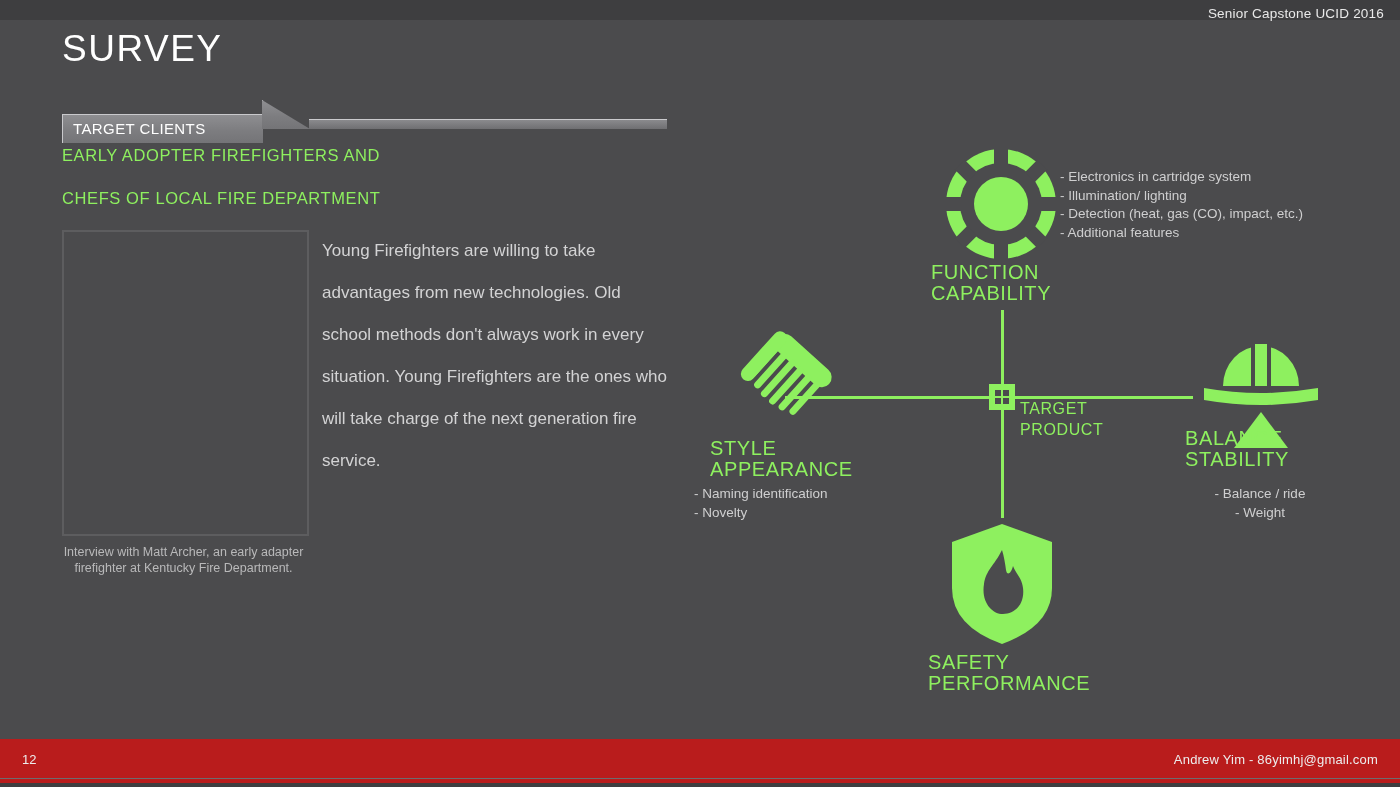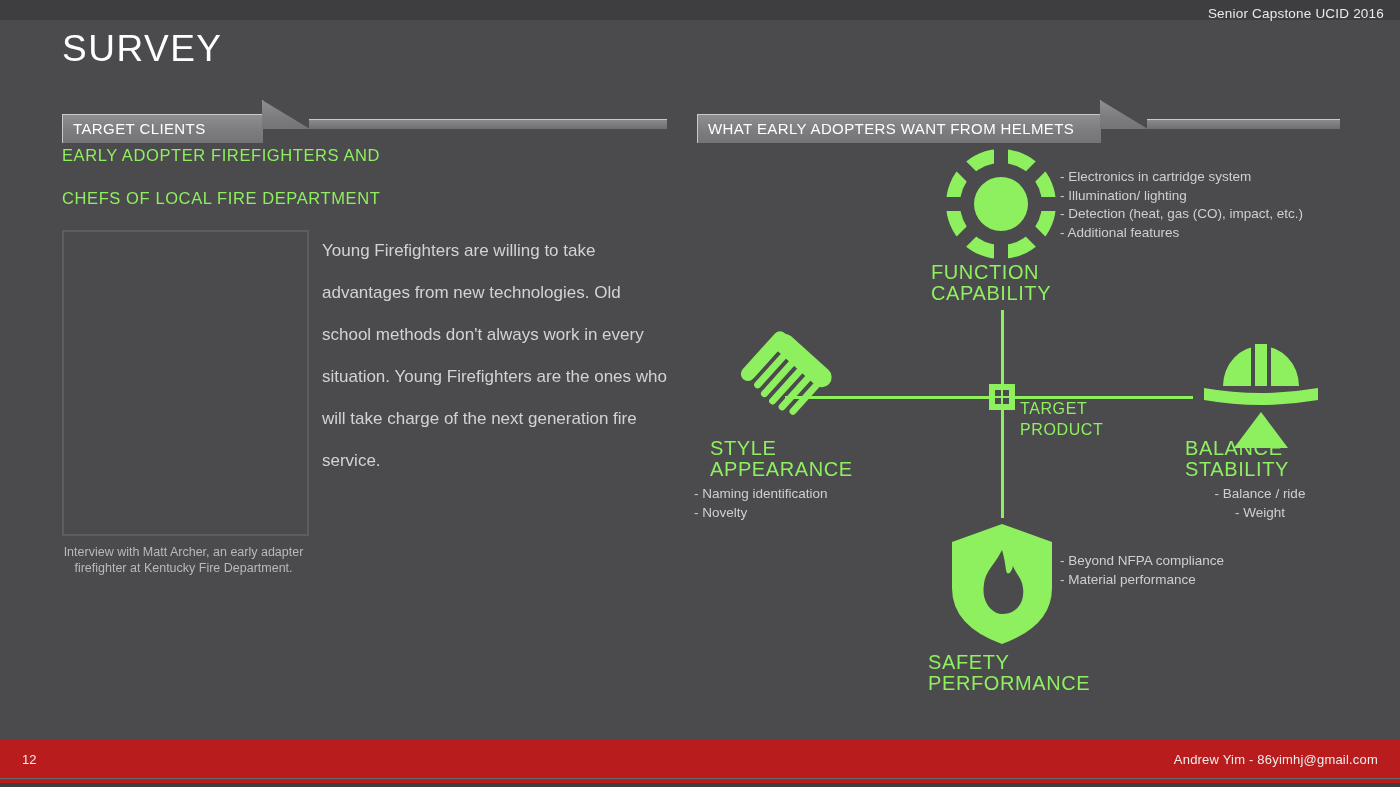--- a/index.html
+++ b/index.html
@@ -132,27 +132,20 @@
   <div class="slide-title">SURVEY</div>
 
   <div class="sec" style="left:62px;top:100px;width:605px;">
     <div class="tab" style="width:200px;">
       <div class="tab-label">TARGET CLIENTS</div>
     </div>
     <div class="diag" style="left:200px;width:48px;clip-path:polygon(0 0,100% 100%,100% 100%,0 100%);border-top:1px solid #c9c9cc;"></div>
     <div class="rail" style="left:247px;top:19px;width:358px;"></div>
   </div>
 
-  <div class="sec" style="left:697px;top:100px;width:643px;">
-    <div class="tab" style="width:403px;">
-      <div class="tab-label">WHAT EARLY ADOPTERS WANT FROM HELMETS</div>
-    </div>
-    <div class="diag" style="left:403px;width:48px;clip-path:polygon(0 0,100% 100%,100% 100%,0 100%);border-top:1px solid #c9c9cc;"></div>
-    <div class="rail" style="left:450px;top:19px;width:193px;"></div>
-  </div>
 
   <div class="headline" style="left:62px;top:189px;">CHEFS OF LOCAL FIRE DEPARTMENT</div>
   <div class="headline" style="left:62px;top:146px;">EARLY ADOPTER FIREFIGHTERS AND</div>
 
   <div class="photo"></div>
   <div class="caption">Interview with Matt Archer,
 an early adapter
 firefighter at Kentucky
 Fire Department.</div>
 
@@ -225,33 +218,31 @@
       <g fill="#8ef05f">
         <path d="M27 58 A38 40 0 0 1 103 58 Z"></path>
         <rect x="59" y="16" width="12" height="42" fill="#4b4b4d"></rect>
         <rect x="59" y="16" width="12" height="42" fill="#8ef05f"></rect>
         <rect x="55" y="16" width="4" height="42" fill="#4b4b4d"></rect>
         <rect x="71" y="16" width="4" height="42" fill="#4b4b4d"></rect>
         <path d="M8 60 Q65 70 122 60 L122 72 Q65 82 8 72 Z"></path>
         <path d="M65 84 L92 120 L38 120 Z"></path>
       </g>
     </svg>
-    <div class="node-label" style="left:495px;top:298px;width:150px;">BALANCE
+    <div class="node-label" style="left:495px;top:288px;width:150px;">BALANCE
 STABILITY</div>
     <div class="bullets" style="left:495px;top:345px;text-align:center;width:150px;">- Balance / ride
 - Weight</div>
 
     <svg width="104" height="124" style="position:absolute;left:260px;top:382px;" viewBox="0 0 104 124">
       <path d="M52 2 L102 20 L102 66 Q102 104 52 122 Q2 104 2 66 L2 20 Z" fill="#8ef05f"></path>
       <path d="M52 28 C44 44 36 48 34 62 C31 80 42 92 53 92 C65 92 75 82 73 66 C72 56 66 52 63 44 C61 52 57 54 56 48 C55 41 54 34 52 28 Z" fill="#4b4b4d"></path>
     </svg>
     <div class="node-label" style="left:238px;top:512px;width:148px;">SAFETY
 PERFORMANCE</div>
-    <div class="bullets" style="left:370px;top:412px;">- Beyond NFPA compliance
-- Material performance</div>
 
   </div>
 
   <div class="footbar">
     <div class="page-num">12</div>
     <div class="foot-credit">Andrew Yim - 86yimhj@gmail.com</div>
   </div>
 
 </div>
 

